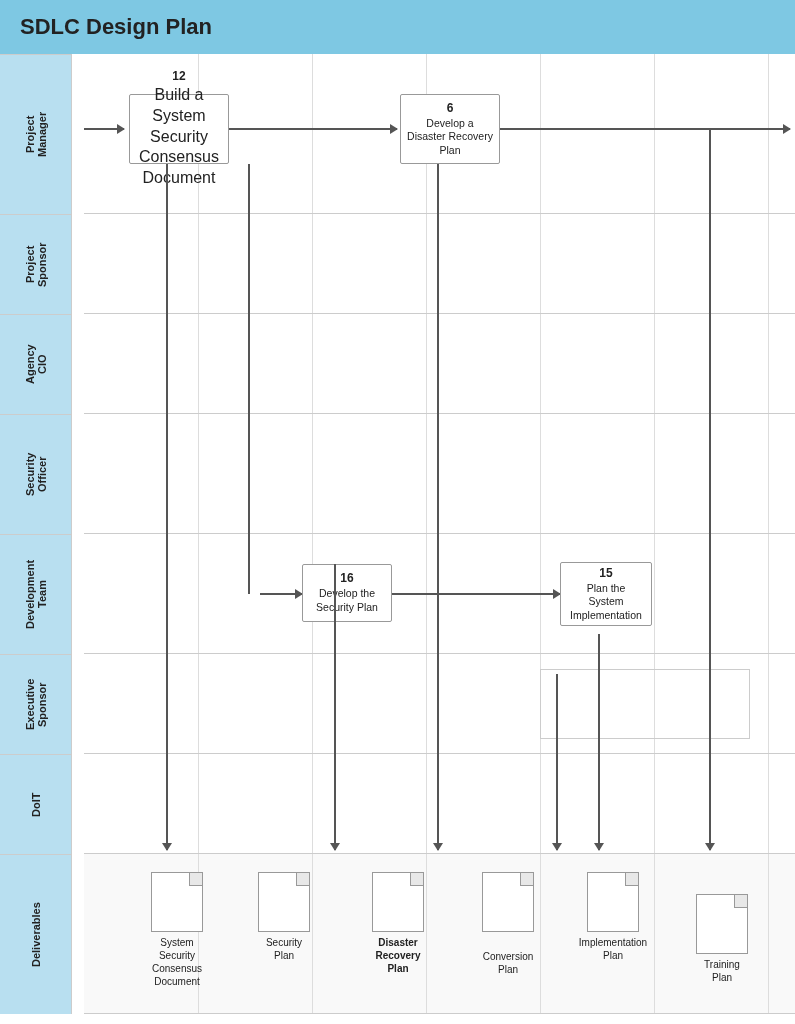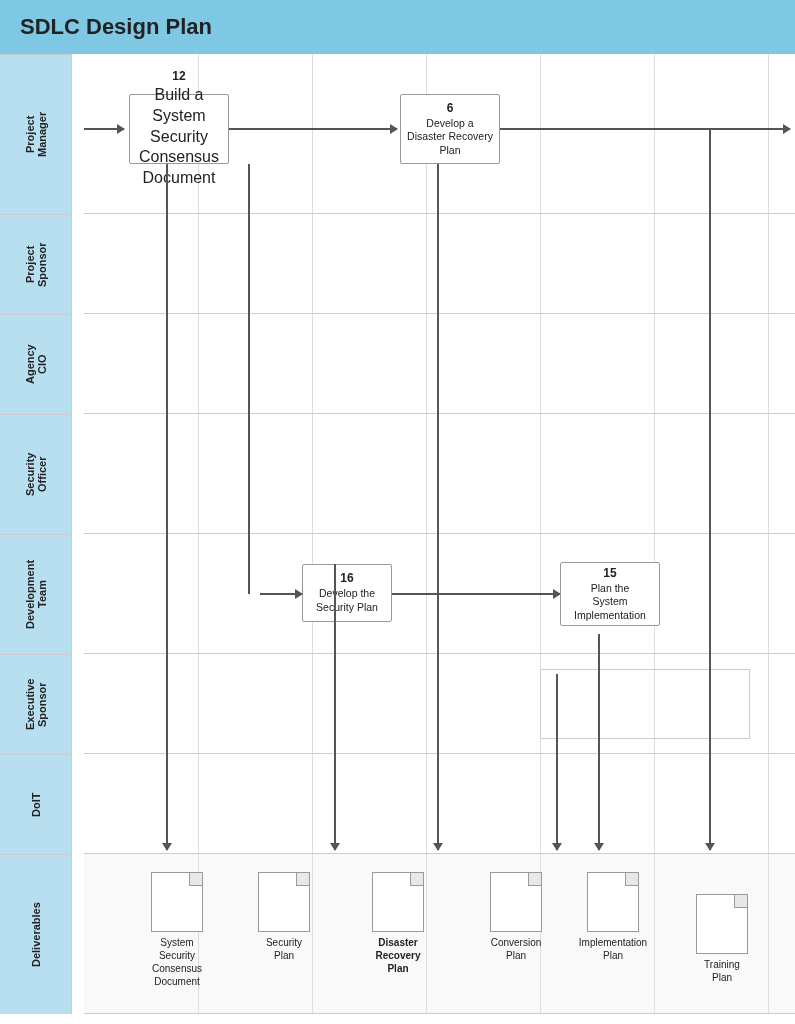--- a/index.html
+++ b/index.html
@@ -275,21 +275,21 @@
 
       <div class="arrow-right" style="left:176px;top:59px;width:42px;"></div>
 
       <div class="task-box" style="left:218px;top:30px;width:90px;height:58px;">
         <div class="task-number">16</div>
         <div style="font-size:10.5px;line-height:1.3;">Develop the<br>Security Plan</div>
       </div>
 
       <div class="arrow-right" style="left:308px;top:59px;width:168px;"></div>
 
-      <div class="task-box" style="left:476px;top:28px;width:100px;height:64px;">
+      <div class="task-box" style="left:476px;top:28px;width:92px;height:64px;">
         <div class="task-number">15</div>
         <div style="font-size:10.5px;line-height:1.3;">Plan the<br>System<br>Implementation</div>
       </div>
     </div>
 
     <div class="lane-row lane-executive-sponsor">
       <div class="col-line" style="left:114px;"></div>
       <div class="col-line" style="left:228px;"></div>
       <div class="col-line" style="left:342px;"></div>
       <div class="col-line" style="left:456px;"></div>
@@ -324,21 +324,21 @@
       <div class="deliverable" style="left:168px;top:18px;width:64px;">
         <div class="doc-icon"></div>
         <div class="doc-label">Security<br>Plan</div>
       </div>
 
       <div class="deliverable" style="left:278px;top:18px;width:72px;font-weight:bold;">
         <div class="doc-icon"></div>
         <div class="doc-label">Disaster<br>Recovery<br>Plan</div>
       </div>
 
-      <div class="deliverable" style="left:396px;top:18px;width:72px;">
+      <div class="deliverable" style="left:388px;top:18px;width:72px;gap:14px;">
         <div class="doc-icon"></div>
         <div class="doc-label">Conversion<br>Plan</div>
       </div>
 
       <div class="deliverable" style="left:493px;top:18px;width:72px;">
         <div class="doc-icon"></div>
         <div class="doc-label">Implementation<br>Plan</div>
       </div>
 
       <div class="deliverable" style="left:606px;top:18px;width:64px;margin-top:22px;">

